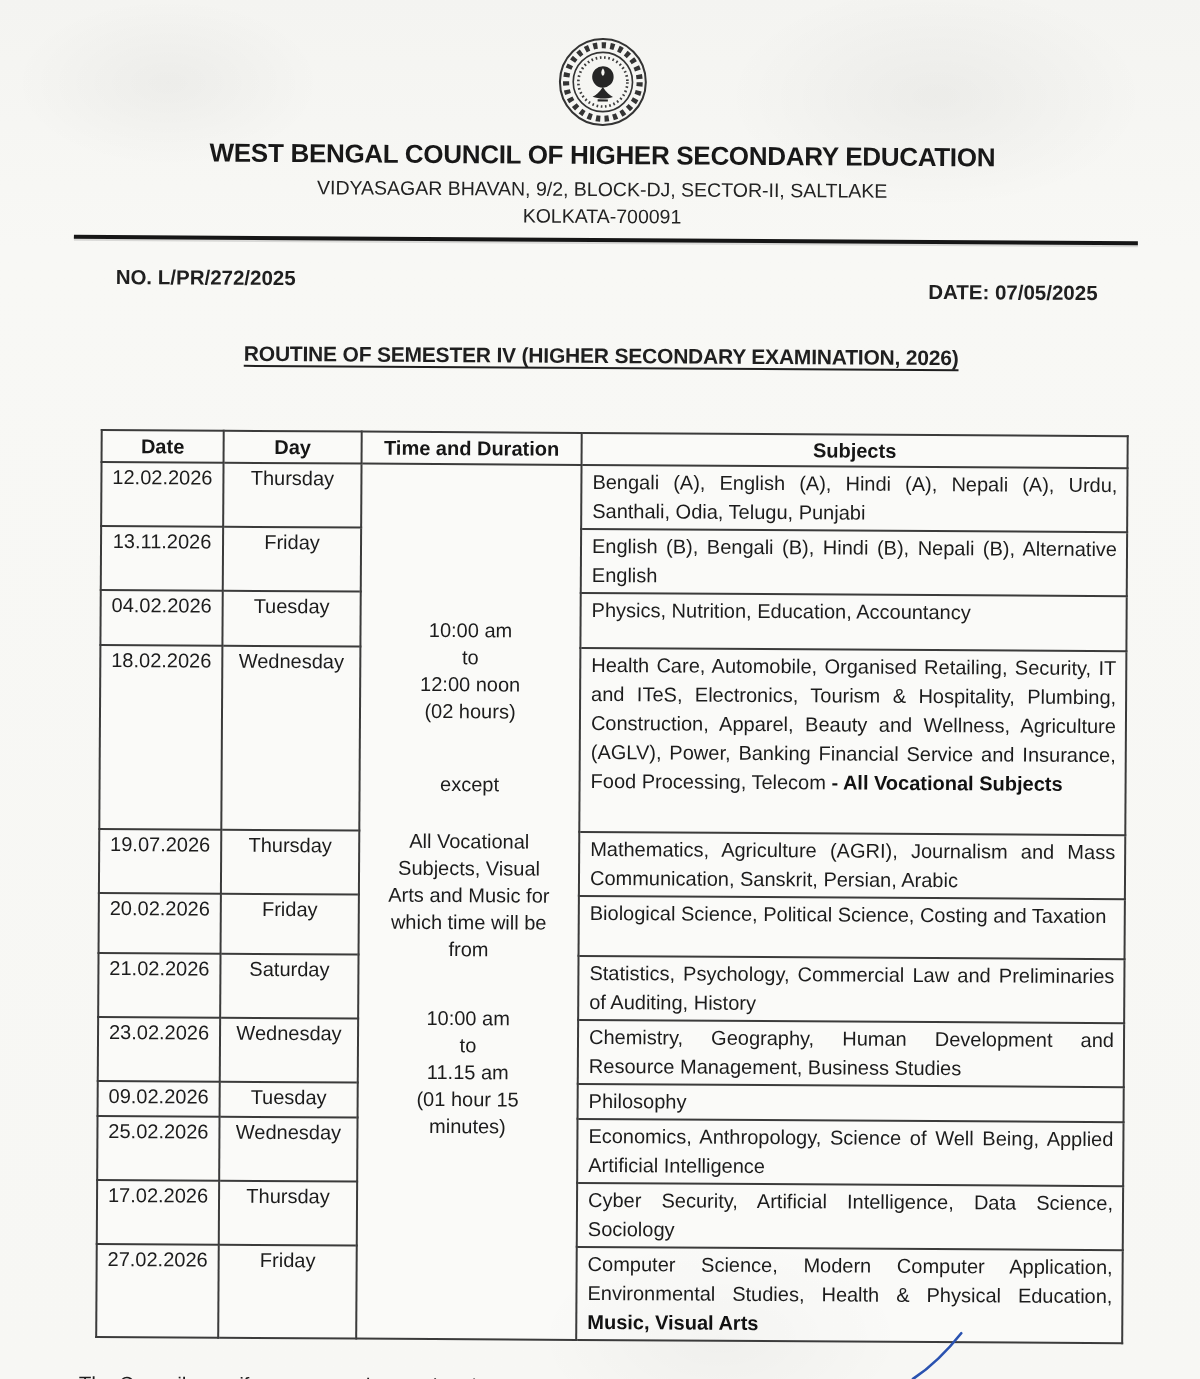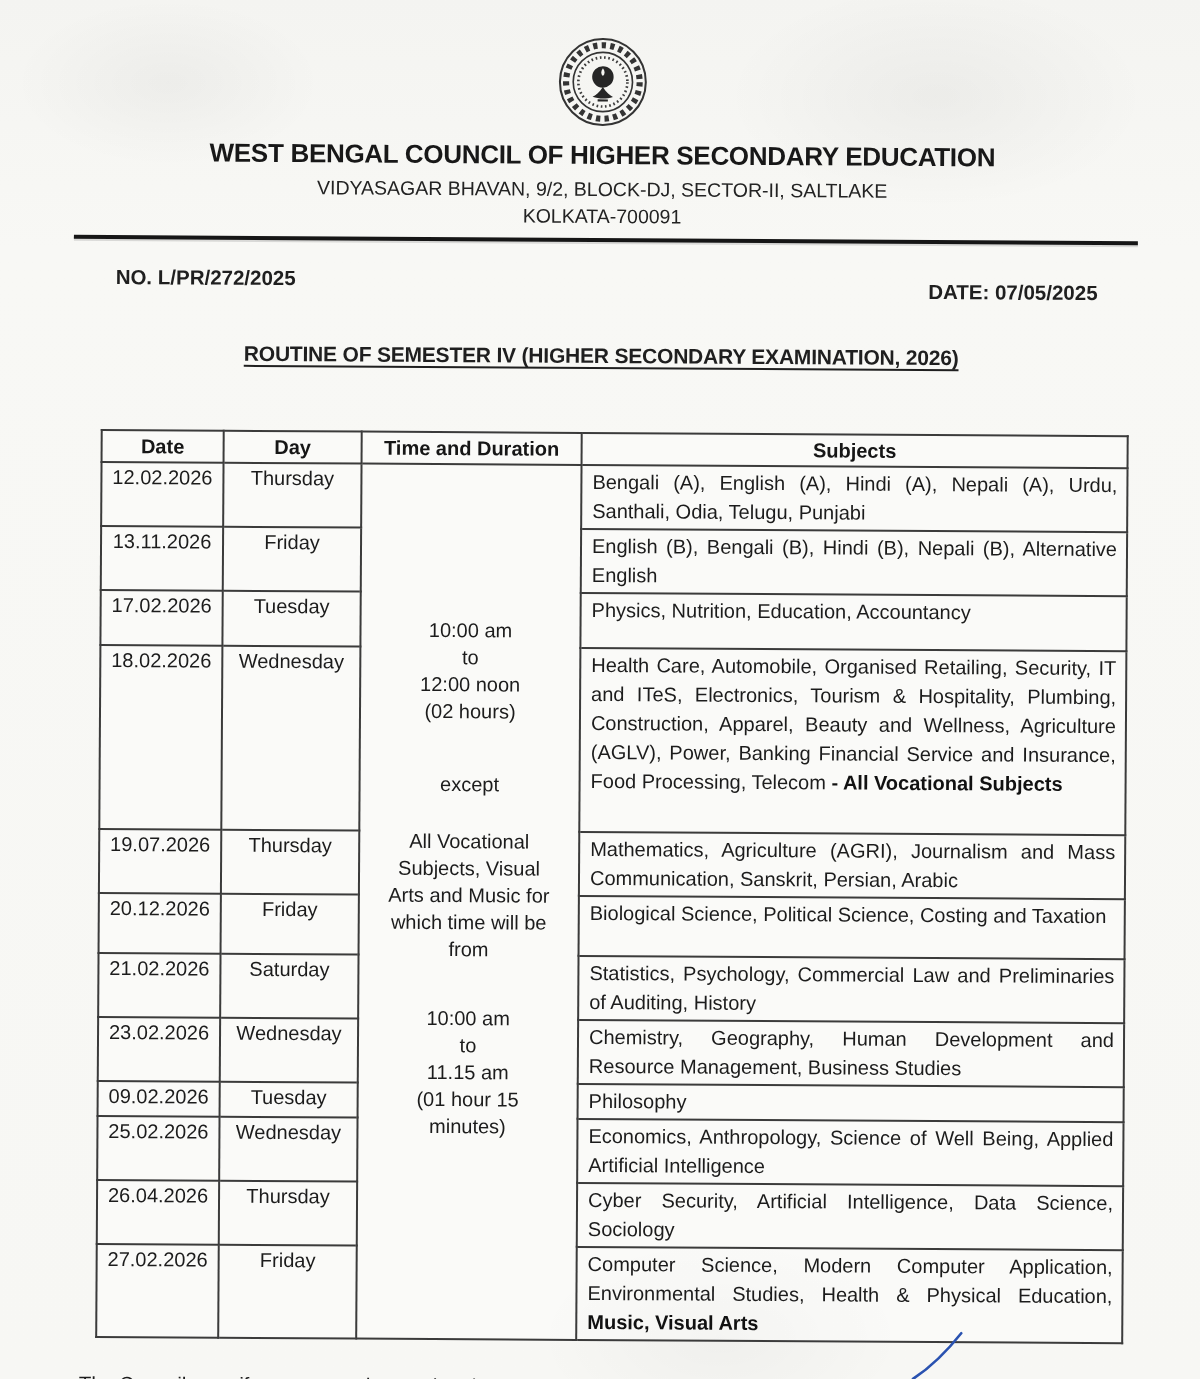--- a/index.html
+++ b/index.html
@@ -166,36 +166,36 @@
               </div>
             </td>
             <td class="subjects-cell">Bengali (A), English (A), Hindi (A), Nepali (A), Urdu, Santhali, Odia, Telugu, Punjabi</td>
           </tr>
           <tr>
             <td class="date-cell">13.11.2026</td>
             <td class="day-cell">Friday</td>
             <td class="subjects-cell">English (B), Bengali (B), Hindi (B), Nepali (B), Alternative English</td>
           </tr>
           <tr>
-            <td class="date-cell">17.02.2026</td>
+            <td class="date-cell">04.02.2026</td>
             <td class="day-cell">Tuesday</td>
             <td class="subjects-cell">Physics, Nutrition, Education, Accountancy</td>
           </tr>
           <tr>
             <td class="date-cell">18.02.2026</td>
             <td class="day-cell">Wednesday</td>
             <td class="subjects-cell">Health Care, Automobile, Organised Retailing, Security, IT and ITeS, Electronics, Tourism &amp; Hospitality, Plumbing, Construction, Apparel, Beauty and Wellness, Agriculture (AGLV), Power,  Banking Financial Service and Insurance, Food Processing, Telecom <b>- All Vocational Subjects</b></td>
           </tr>
           <tr>
             <td class="date-cell">19.07.2026</td>
             <td class="day-cell">Thursday</td>
             <td class="subjects-cell">Mathematics, Agriculture (AGRI), Journalism and Mass Communication, Sanskrit, Persian, Arabic</td>
           </tr>
           <tr>
-            <td class="date-cell">20.12.2026</td>
+            <td class="date-cell">20.02.2026</td>
             <td class="day-cell">Friday</td>
             <td class="subjects-cell">Biological Science, Political Science, Costing and Taxation</td>
           </tr>
           <tr>
             <td class="date-cell">21.02.2026</td>
             <td class="day-cell">Saturday</td>
             <td class="subjects-cell">Statistics, Psychology, Commercial Law and Preliminaries of Auditing, History</td>
           </tr>
           <tr>
             <td class="date-cell">23.02.2026</td>
@@ -206,21 +206,21 @@
             <td class="date-cell">09.02.2026</td>
             <td class="day-cell">Tuesday</td>
             <td class="subjects-cell">Philosophy</td>
           </tr>
           <tr>
             <td class="date-cell">25.02.2026</td>
             <td class="day-cell">Wednesday</td>
             <td class="subjects-cell">Economics, Anthropology, Science of Well Being, Applied Artificial Intelligence</td>
           </tr>
           <tr>
-            <td class="date-cell">26.04.2026</td>
+            <td class="date-cell">17.02.2026</td>
             <td class="day-cell">Thursday</td>
             <td class="subjects-cell">Cyber Security, Artificial Intelligence, Data Science, Sociology</td>
           </tr>
           <tr>
             <td class="date-cell">27.02.2026</td>
             <td class="day-cell">Friday</td>
             <td class="subjects-cell">Computer Science, Modern Computer Application, Environmental Studies, Health &amp; Physical Education, <b>Music, Visual Arts</b></td>
           </tr>
         </tbody>
     </table>

